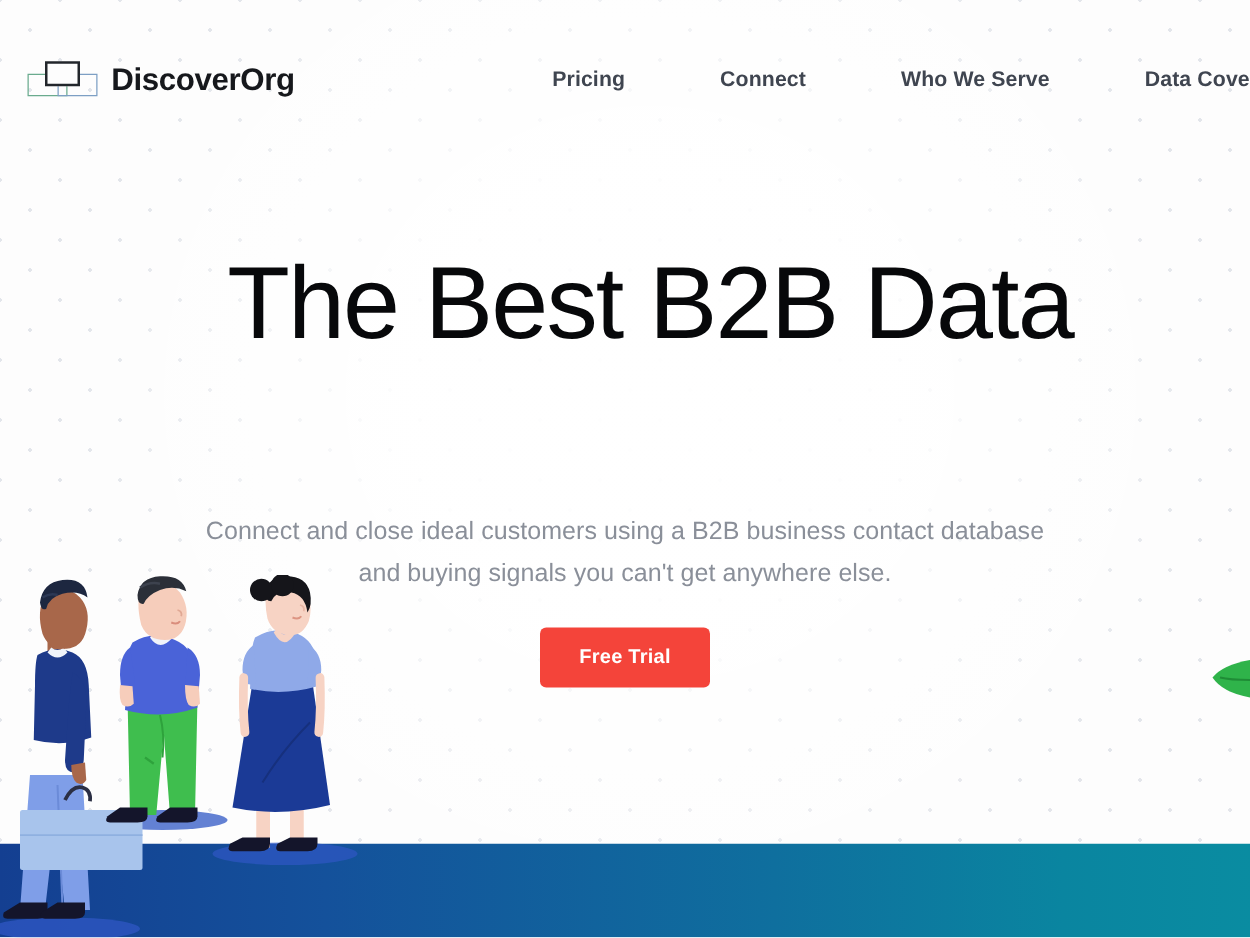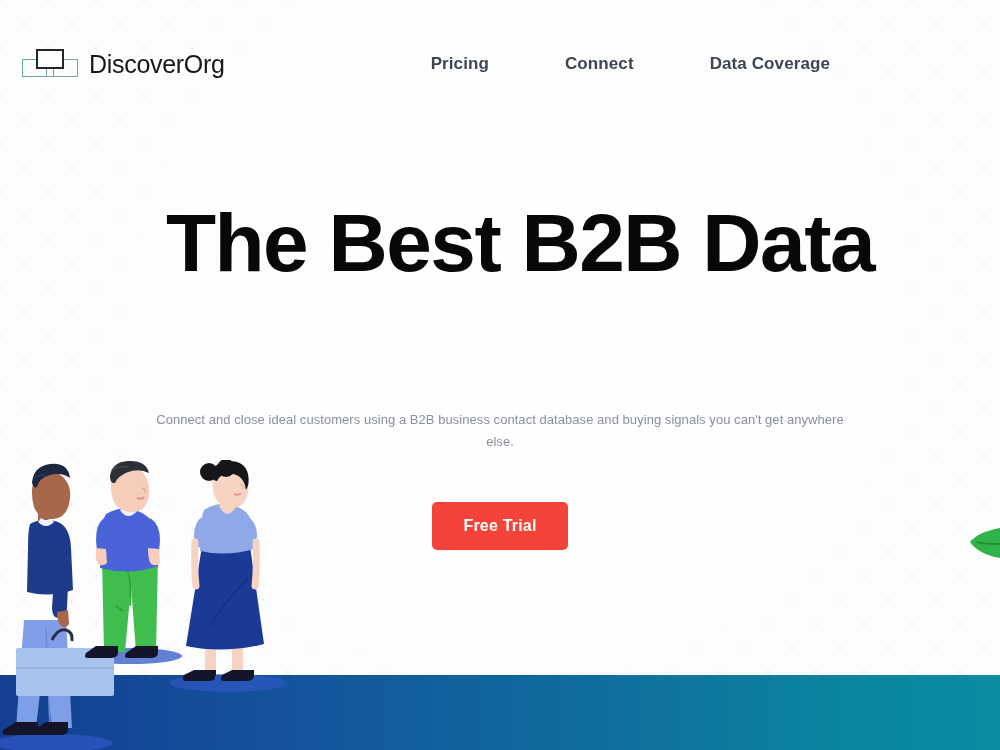--- a/index.html
+++ b/index.html
@@ -50,52 +50,52 @@
     display:flex; align-items:center; gap:11px;
     margin-left:22px;
     text-decoration:none;
   }
   .logo-mark { position:relative; width:56px; height:34px; flex:none; }
   .logo-mark .r { position:absolute; border-style:solid; background:transparent; }
   .logo-mark .r-green { left:0;  top:12px; width:32px; height:18px; border-width:1.6px; border-color:#6aab8e; }
   .logo-mark .r-blue  { left:24px; top:12px; width:32px; height:18px; border-width:1.6px; border-color:#7d9fc4; }
   .logo-mark .r-dark  { left:14px; top:2px;  width:28px; height:20px; border-width:2.6px; border-color:#22262b; background:#fdfdfd; }
   .brand-name {
-    font-size:25px; font-weight:normal; color:#16181c;
+    font-size:25px; font-weight:bold; color:#16181c;
     letter-spacing:-.3px; white-space:nowrap;
   }
 
   .nav { display:flex; align-items:center; gap:0; margin-left:168px; }
   .nav-item {
     font-size:17px; color:#3f4550;
     padding:0 38px; white-space:nowrap;
     text-decoration:none; cursor:pointer;
     letter-spacing:.1px;
     font-weight:bold;
   }
 
   
   .hero { position:absolute; top:0; left:0; width:1000px; height:750px; z-index:5; pointer-events:none; }
   .hero > * { pointer-events:auto; }
 
   .headline {
     position:absolute; top:203px; left:0; width:1000px;
     text-align:center;
     font-size:82px; line-height:.98;
-    font-weight:700; color:#07080a;
+    font-weight:400; color:#07080a;
     letter-spacing:-1.5px;
     padding-left:40px;
   }
   .headline .l2 { display:block; }
 
   .subhead {
     position:absolute; top:409px; left:50%;
     transform:translateX(-50%);
     width:700px; text-align:center;
-    font-size:13px; line-height:1.68;
+    font-size:20px; line-height:1.68;
     color:#8a8f99; letter-spacing:.05px;
   }
 
   .cta-wrap { position:absolute; top:502px; left:0; width:1000px; text-align:center; }
   .cta {
     display:inline-block;
     background:#f4443a;
     color:#ffffff;
     font-size:16px; font-weight:bold;
     padding:15px 31px;
@@ -131,20 +131,21 @@
         <span class="r r-green"></span>
         <span class="r r-blue"></span>
         <span class="r r-dark"></span>
       </span>
       <span class="brand-name">DiscoverOrg</span>
     </a>
 
     <nav class="nav">
       <a class="nav-item" href="#">Pricing</a>
       <a class="nav-item" href="#">Connect</a>
+      <a class="nav-item" href="#">Who We Serve</a>
       <a class="nav-item" href="#">Data Coverage</a>
     </nav>
   </div>
 
   <div class="hero">
 
     <h1 class="headline">
       <span class="l1">The Best B2B Data</span>
     </h1>
 

